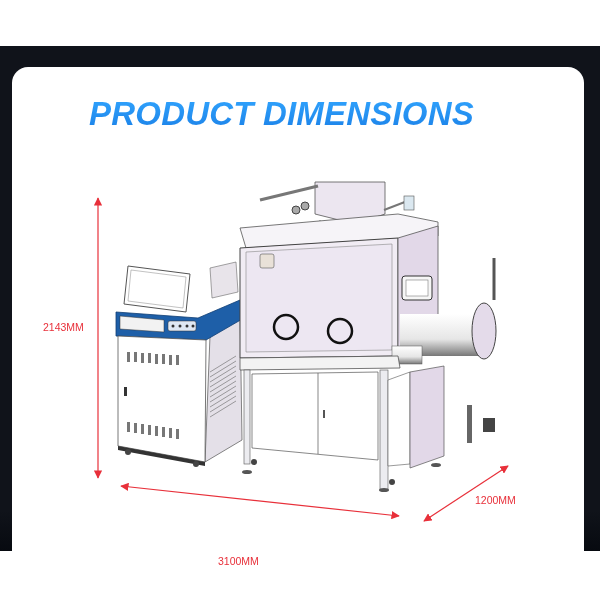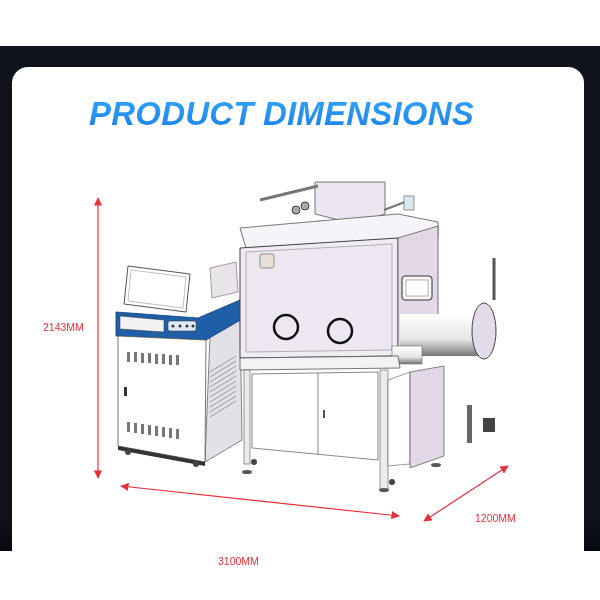--- a/index.html
+++ b/index.html
@@ -150,13 +150,13 @@
     <ellipse cx="247" cy="472" rx="5" ry="2" fill="#555"></ellipse>
     <ellipse cx="384" cy="490" rx="5" ry="2" fill="#555"></ellipse>
     <ellipse cx="436" cy="465" rx="5" ry="2" fill="#555"></ellipse>
     <circle cx="254" cy="462" r="3" fill="#444"></circle>
     <circle cx="392" cy="482" r="3" fill="#444"></circle>
   </g>
 </svg>
 
 <div class="dim-label" style="left:43px; top:321px;">2143MM</div>
 <div class="dim-label" style="left:218px; top:555px;">3100MM</div>
-<div class="dim-label" style="left:475px; top:512px;">1200MM</div>
+<div class="dim-label" style="left:475px; top:494px;">1200MM</div>
 
 </body></html>

